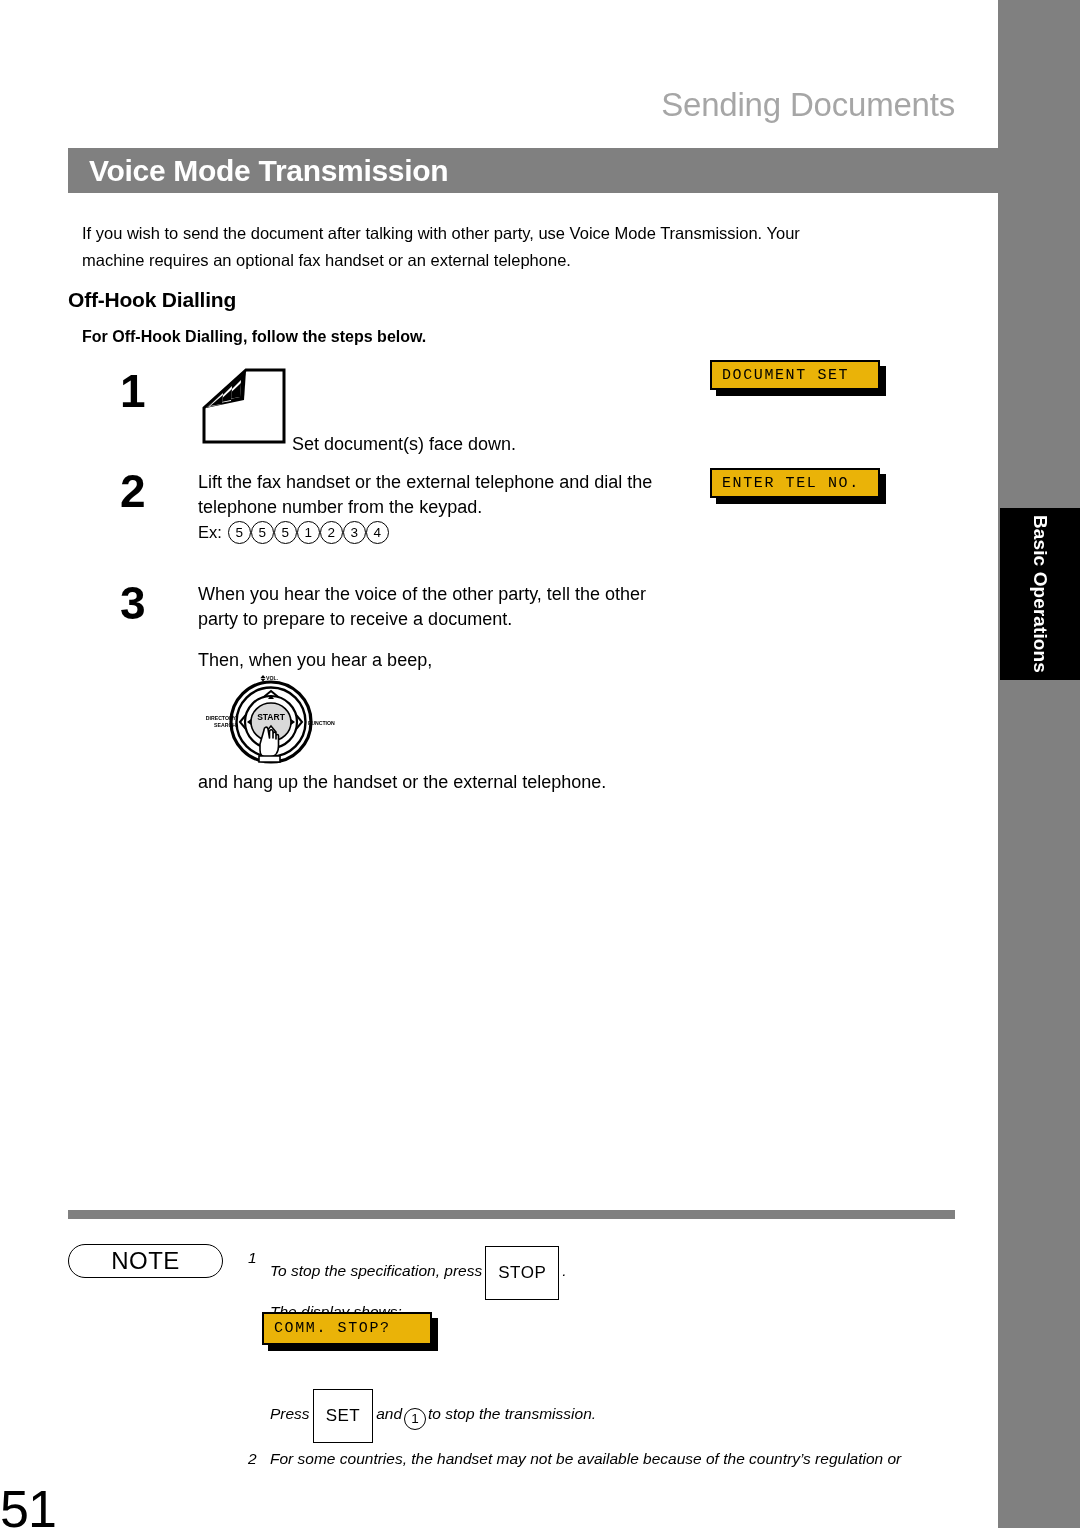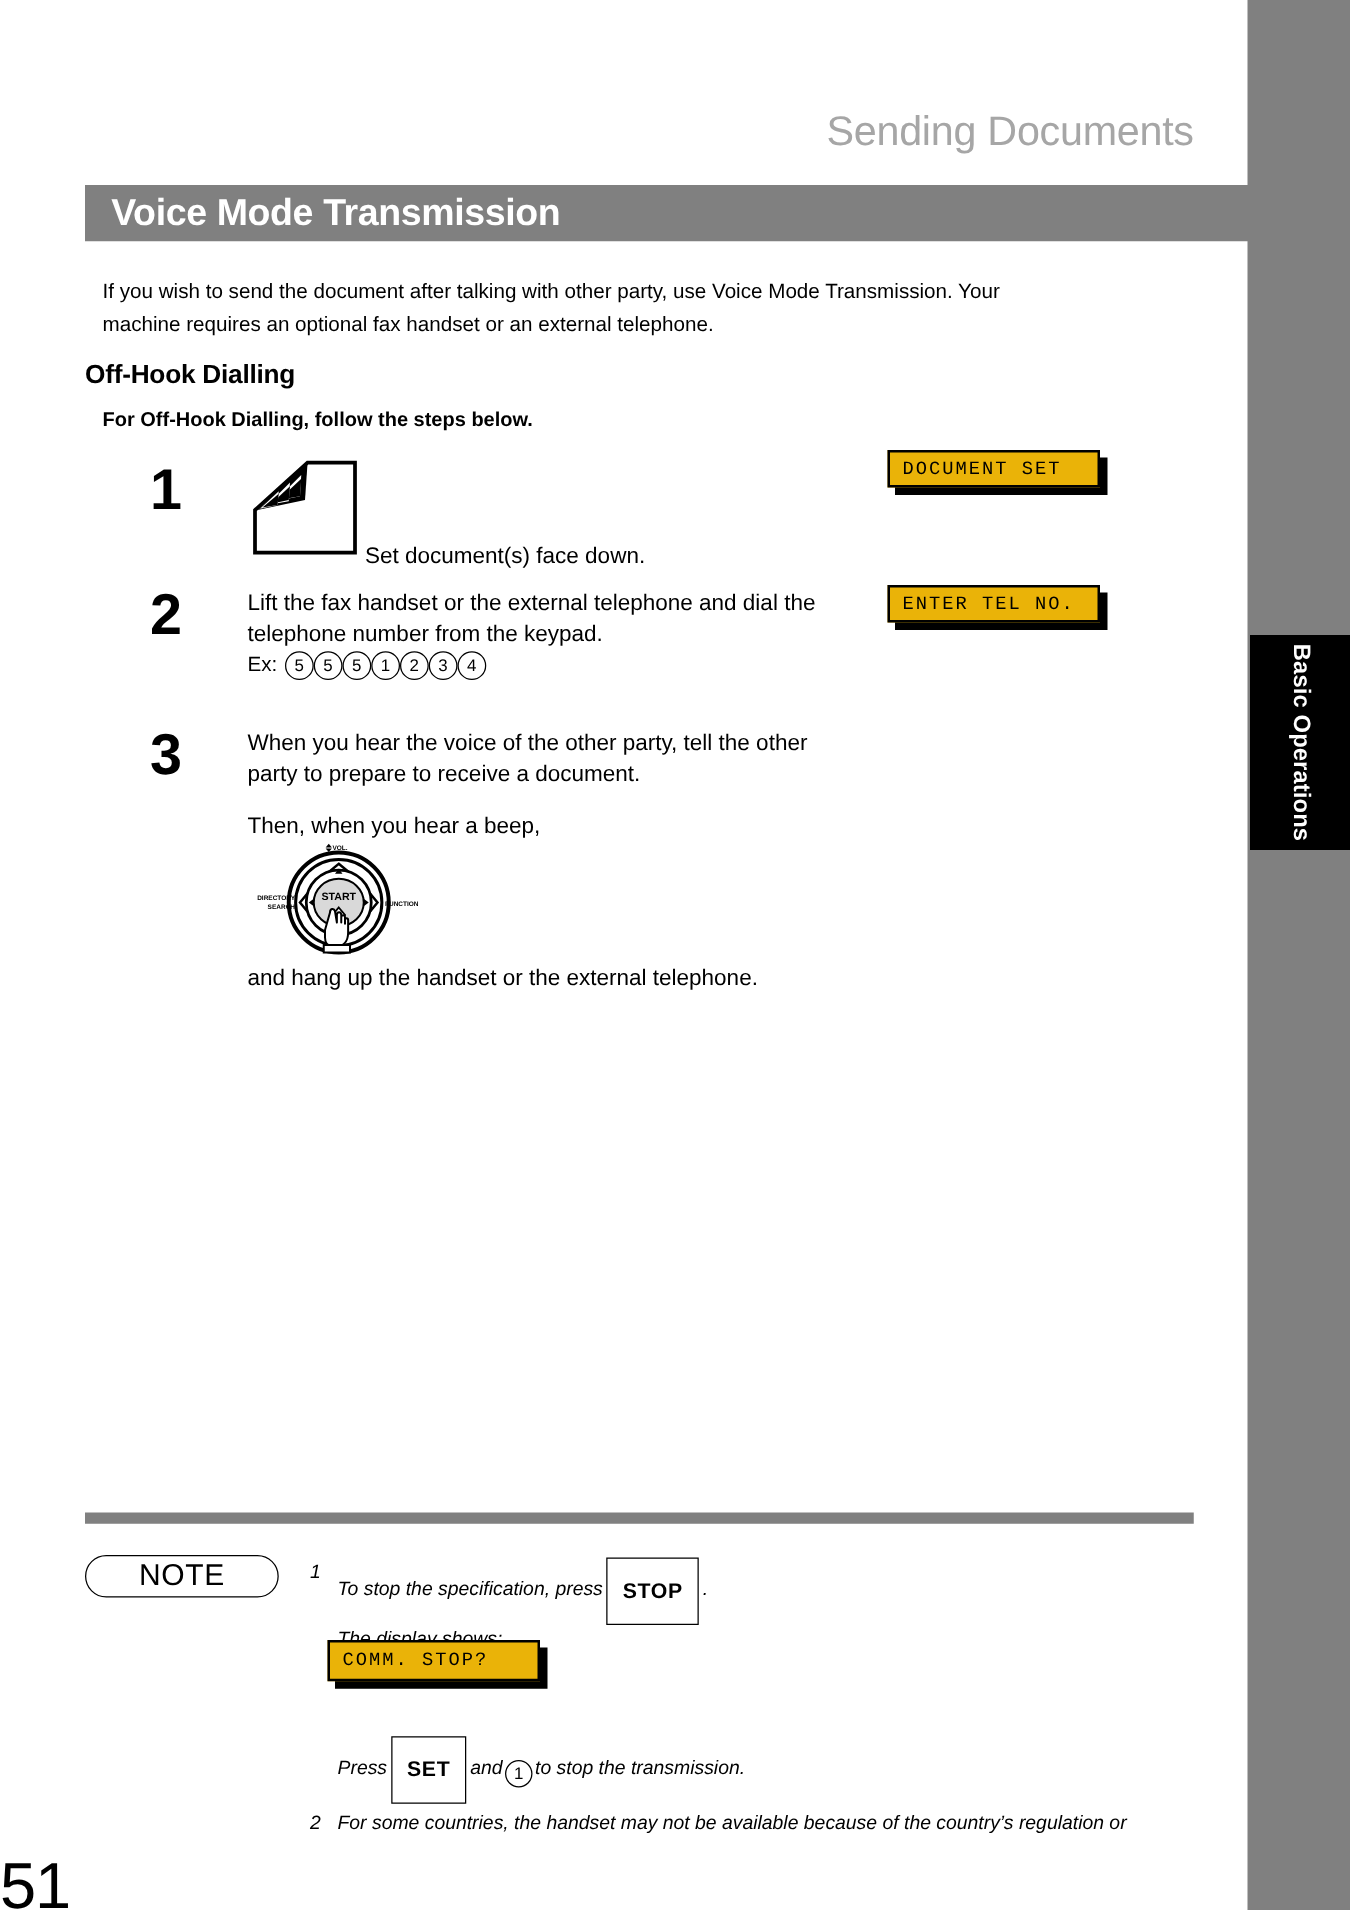--- a/index.html
+++ b/index.html
@@ -235,21 +235,21 @@
     top: 0;
     font-style: italic;
   }
   .inline-key {
     display: inline-block;
     box-sizing: border-box;
     border: 1.6px solid #000;
     padding: 16px 12px;
     margin: 0 3px;
     font-style: normal;
-    font-weight: bold;
+    font-weight: normal;
     font-size: 17px;
     line-height: 20px;
     vertical-align: -2px;
     letter-spacing: 0.5px;
   }
   .inline-circle {
     display: inline-flex;
     align-items: center;
     justify-content: center;
     width: 20px;

